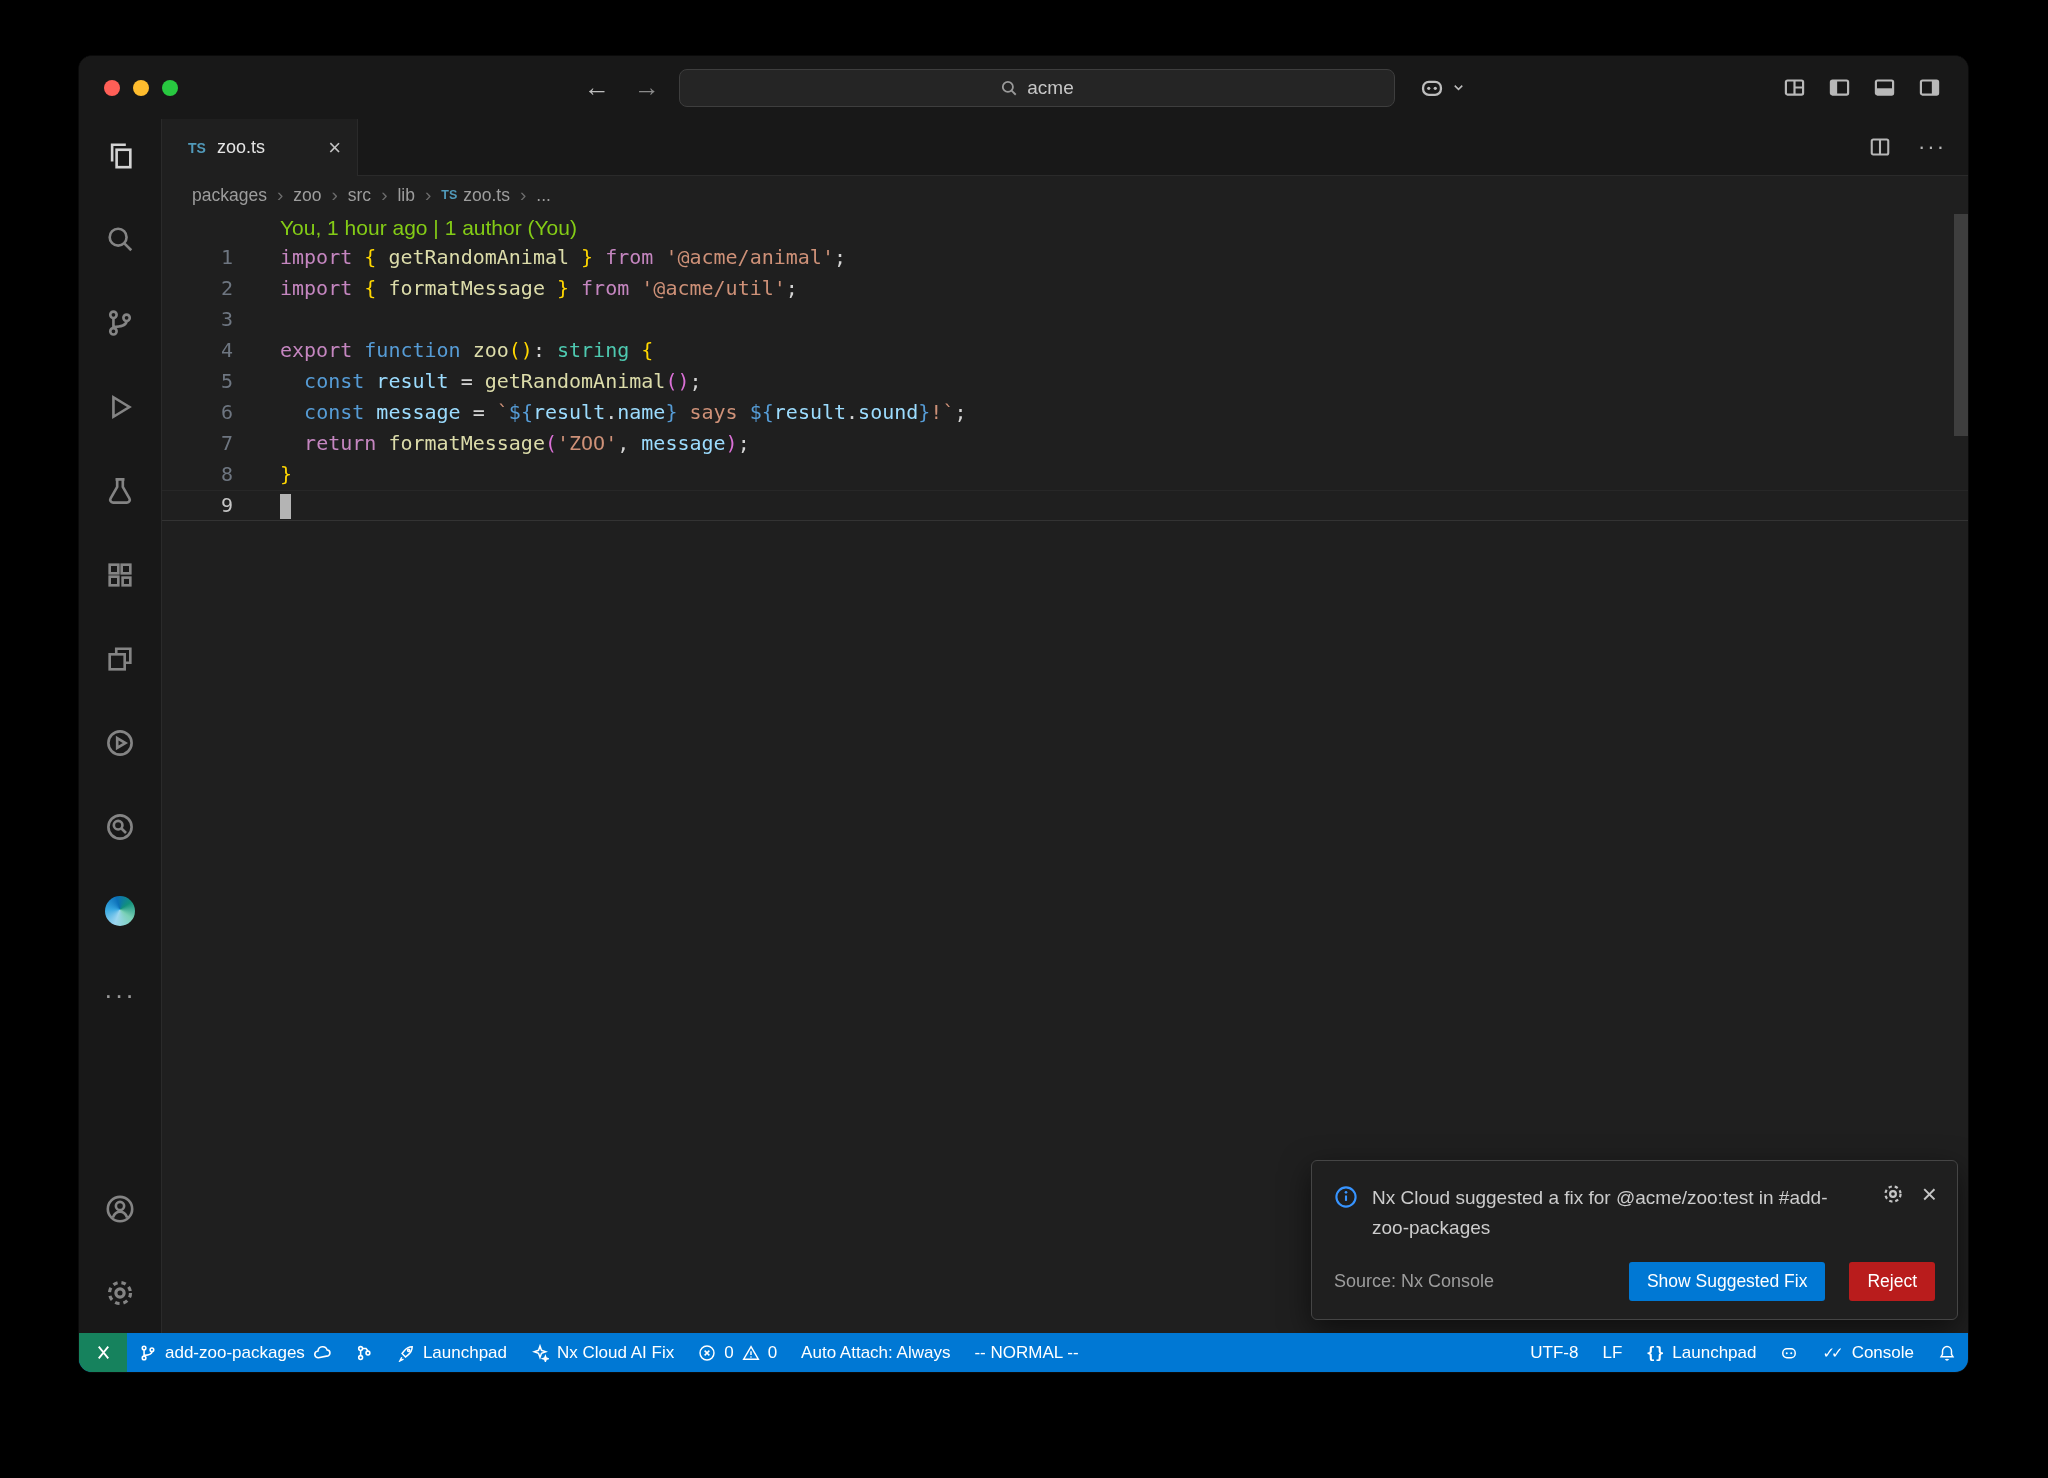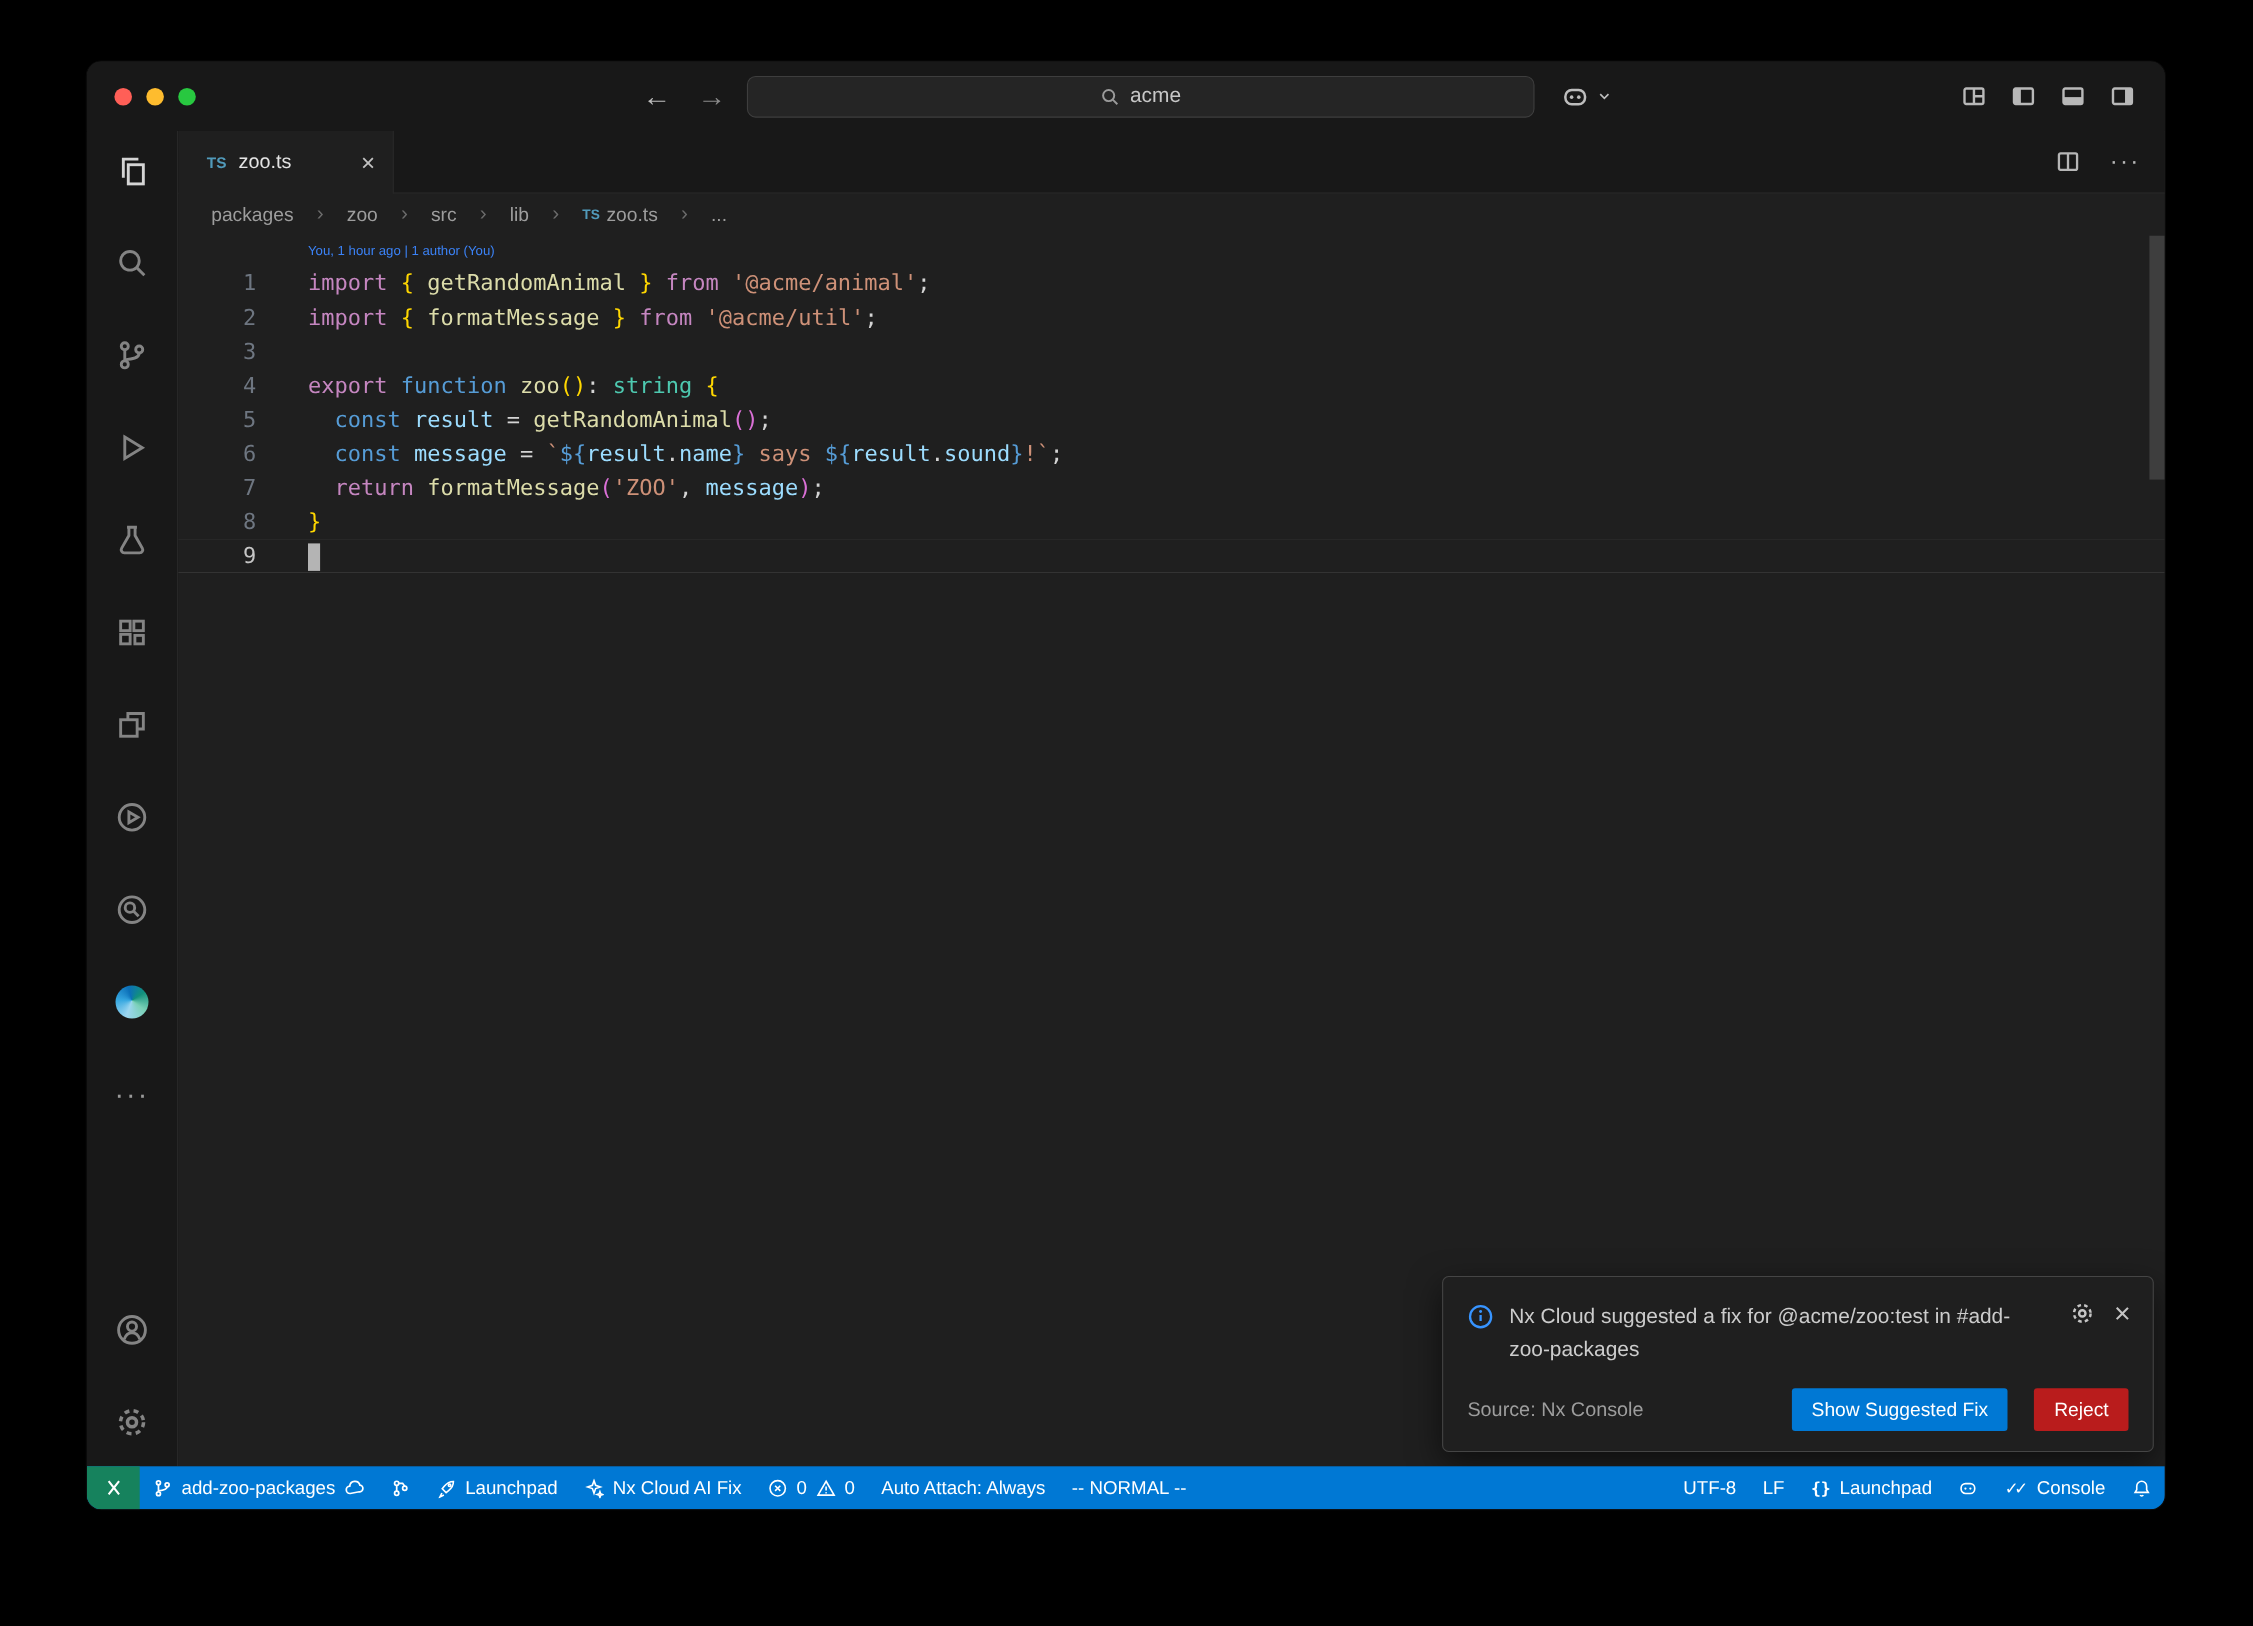--- a/index.html
+++ b/index.html
@@ -38,28 +38,28 @@
   
   .tabbar{height:56px;background:#181818;border-bottom:1px solid #2a2a2a;display:flex;position:relative;}
   .tab{width:196px;box-sizing:border-box;display:flex;align-items:center;gap:11px;padding:0 16px 0 26px;
        background:#1f1f1f;border-right:1px solid #2a2a2a;color:#e4e4e4;font-size:18px;margin-bottom:-1px;}
   .ts-badge{color:#519aba;font-weight:bold;font-size:14px;}
   .tab-close{margin-left:auto;color:#c2c2c2;font-size:22px;line-height:1;}
   .tab-actions{position:absolute;right:22px;top:0;bottom:0;display:flex;align-items:center;gap:26px;color:#b6b6b6;}
   .tab-actions .dots{font-size:22px;letter-spacing:2px;}
 
   
-  .breadcrumbs{height:38px;display:flex;align-items:center;padding-left:30px;gap:21px;color:#9d9d9d;font-size:17.5px;}
+  .breadcrumbs{height:38px;display:flex;align-items:center;padding-left:30px;gap:10px;color:#9d9d9d;font-size:17.5px;}
   .bc-sep{color:#6c6c6c;font-size:19px;}
   .bc-item{display:flex;align-items:center;gap:6px;}
   .ts-mini{color:#519aba;font-weight:bold;font-size:12.5px;}
 
   
   .editor{flex:1;position:relative;font-family:"DejaVu Sans Mono",monospace;font-size:20px;overflow:hidden;}
-  .blame-row{height:28px;line-height:28px;padding-left:118px;color:#3b82f6;font-size:12px;
+  .blame-row{height:28px;line-height:28px;padding-left:118px;color:#84cc16;font-size:21px;
              font-family:"Liberation Sans",sans-serif;}
   .code-row{display:flex;height:31px;line-height:31px;}
   .line-num{width:88px;flex:none;text-align:right;padding-right:17px;color:#6e7681;box-sizing:border-box;}
   .line-content{white-space:pre;flex:1;padding-left:30px;}
   .code-row.active{box-shadow:inset 0 -1px 0 rgba(255,255,255,.09), inset 0 1px 0 rgba(255,255,255,.04);}
   .code-row.active .line-num{color:#c6c6c6;}
   .vim-cursor{display:inline-block;width:11px;height:25px;background:#b4b4b4;transform:translateY(4px);}
   .scroll-thumb{position:absolute;right:0;top:0;width:14px;height:222px;background:rgba(121,121,121,.35);}
 
   

